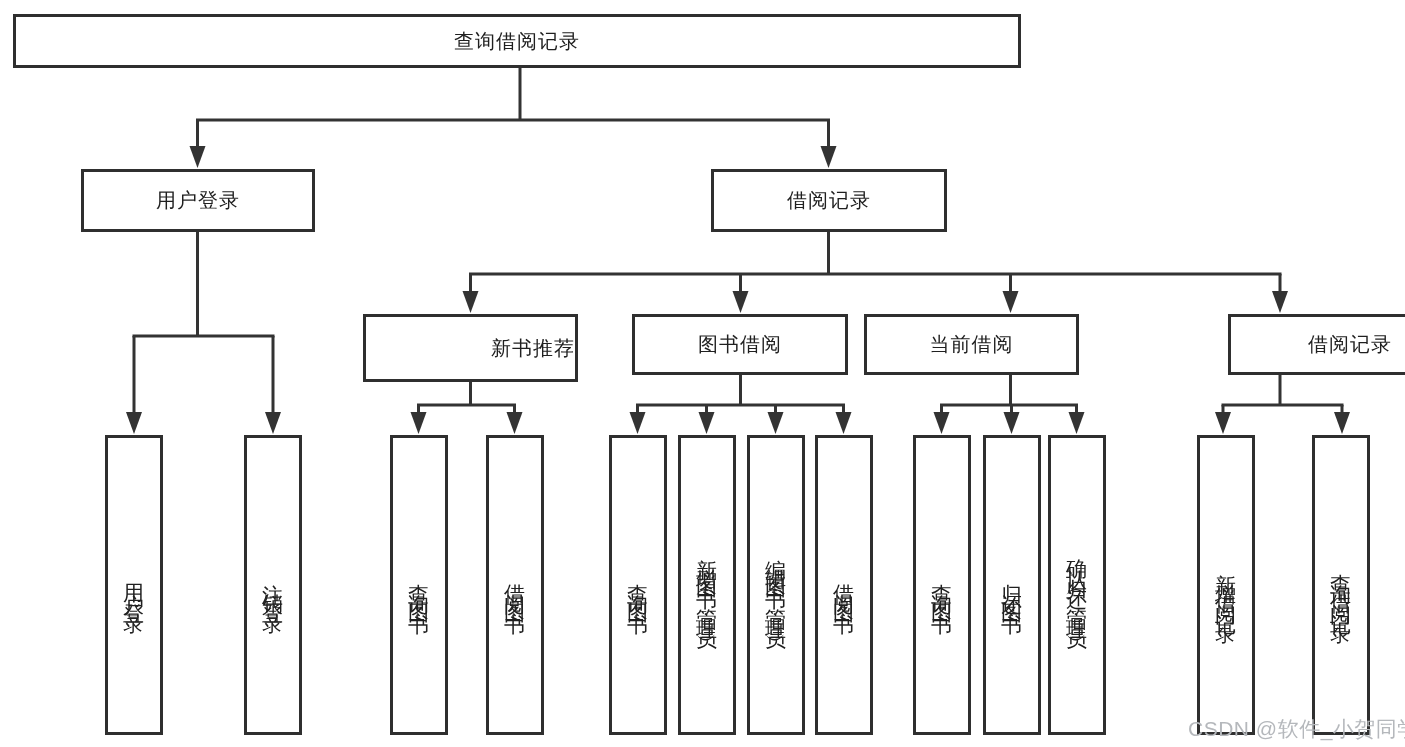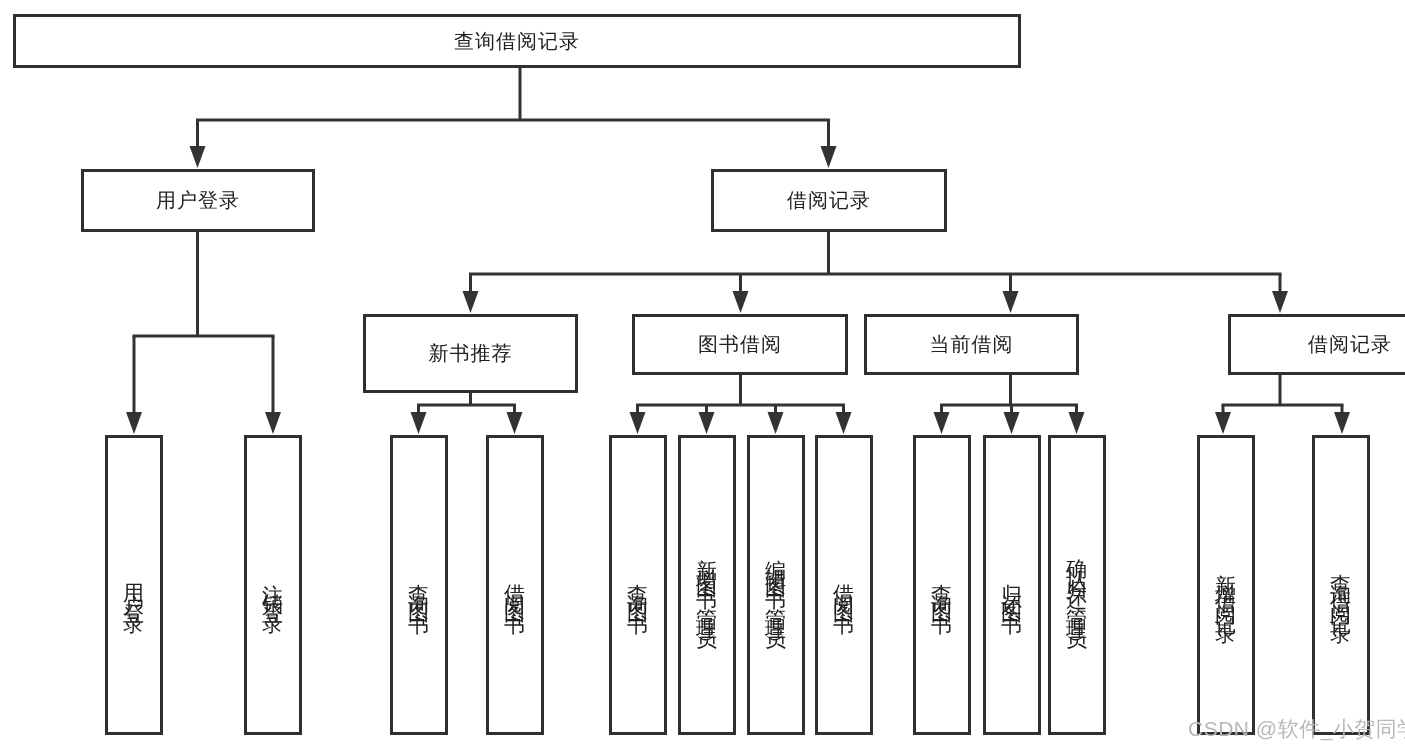--- a/index.html
+++ b/index.html
@@ -31,21 +31,21 @@
     line-height:1;
     letter-spacing:10px;
     padding-top:4px;
   }
   
   .n-root{left:13px;top:14px;width:1008px;height:54px;}
   
   .n-userlogin{left:81px;top:169px;width:234px;height:63px;}
   .n-bookmgmt{left:711px;top:169px;width:236px;height:63px;}
   
-  .n-nbr{left:363px;top:314px;width:215px;height:79px;}
+  .n-nbr{left:363px;top:314px;width:215px;height:68px;justify-content:flex-end;}
   .n-bb{left:632px;top:314px;width:216px;height:61px;text-align:right;}
   .n-cb{left:864px;top:314px;width:215px;height:61px;}
   .n-br{left:1228px;top:314px;width:218px;height:61px;padding-left:26px;}
   
   .leaf{top:435px;width:58px;height:300px;}
   .l1{left:105px;} .l2{left:244px;}
   .l3{left:390px;} .l4{left:486px;}
   .l5{left:609px;} .l6{left:678px;} .l7{left:747px;} .l8{left:815px;}
   .l9{left:913px;} .l10{left:983px;} .l11{left:1048px;}
   .l12{left:1197px;} .l13{left:1312px;}

